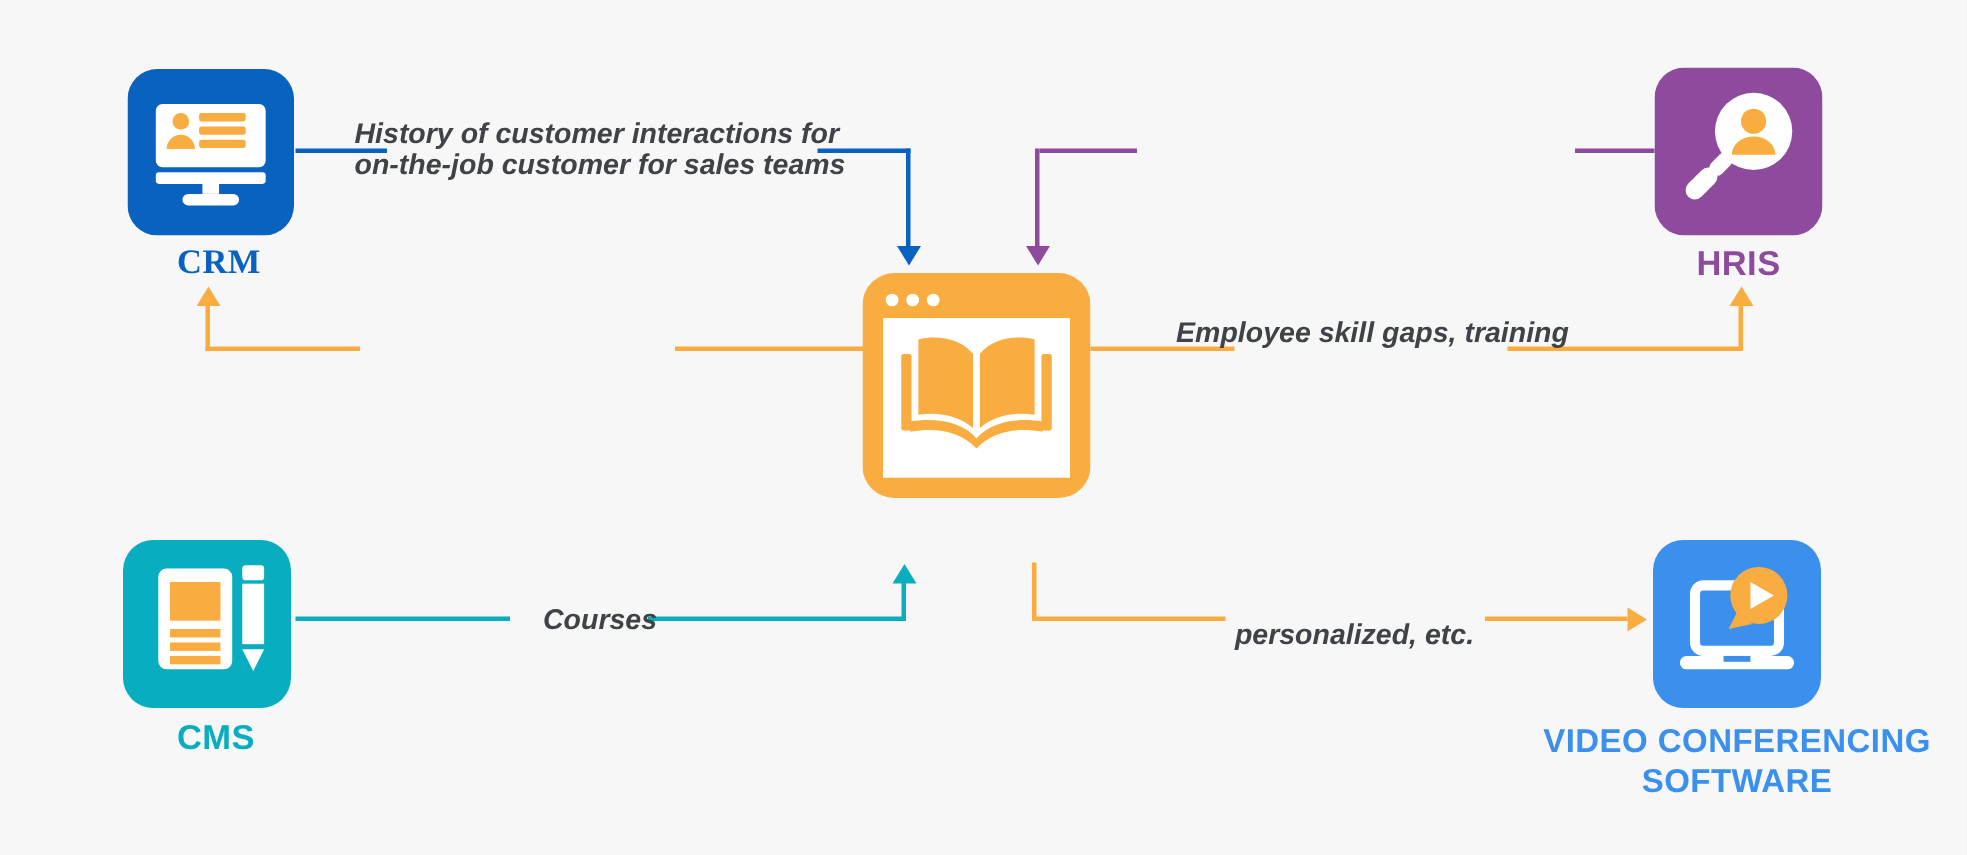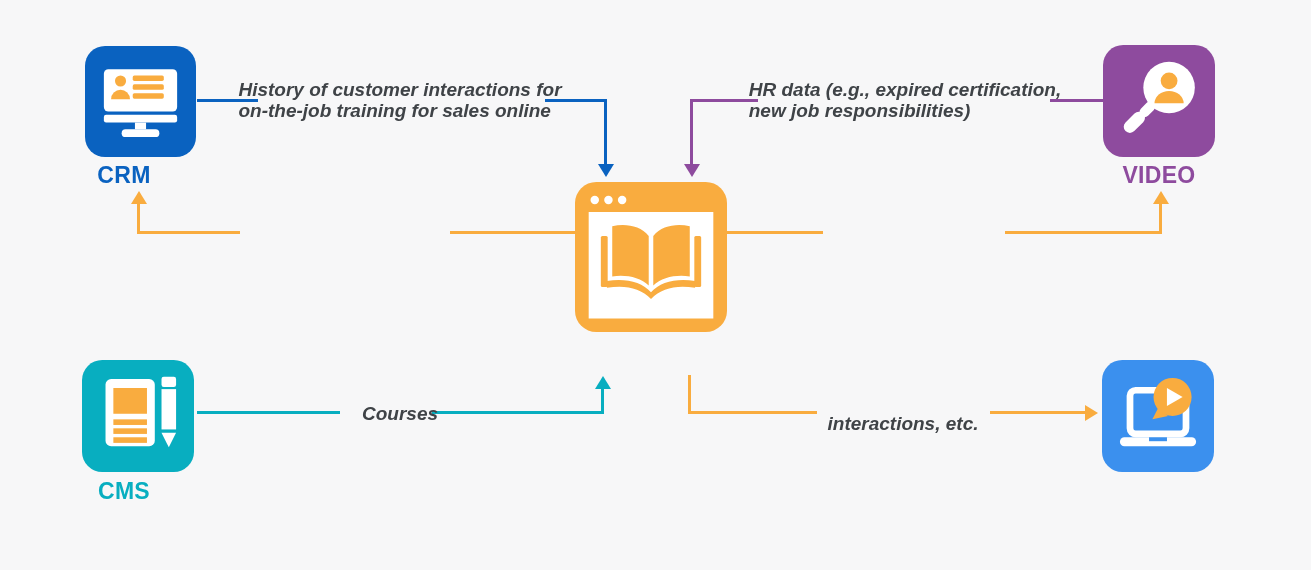--- a/index.html
+++ b/index.html
@@ -54,92 +54,88 @@
 <body>
 
 <div id="canvas">
 
   <div class="seg c-crm" style="left:197px;top:99px;width:61px;"></div>
   <div class="seg c-crm" style="left:545px;top:99px;width:62px;"></div>
   <div class="vseg c-crm" style="left:604px;top:99px;height:66px;"></div>
   <div class="ah ah-down ah-crm" style="left:598px;top:164px;"></div>
   <div class="lbl" style="left:400px;top:79px;">
     <span>History of customer interactions for</span><br>
-    <span>on-the-job training for sales online</span>
+    <span>on-the-job customer for sales teams</span>
   </div>
 
   <div class="seg c-hris" style="left:693px;top:99px;width:65px;"></div>
   <div class="seg c-hris" style="left:1050px;top:99px;width:53px;"></div>
   <div class="vseg c-hris" style="left:690px;top:99px;height:66px;"></div>
   <div class="ah ah-down ah-hris" style="left:684px;top:164px;"></div>
-  <div class="lbl" style="left:905px;top:79px;">
-    <span>HR data (e.g., expired certification,</span><br>
-    <span>new job responsibilities)</span>
-  </div>
 
   <div class="seg c-lms" style="left:450px;top:231px;width:126px;"></div>
   <div class="seg c-lms" style="left:137px;top:231px;width:103px;"></div>
   <div class="vseg c-lms" style="left:137px;top:203px;height:31px;"></div>
   <div class="ah ah-up ah-lms-up" style="left:131px;top:191px;"></div>
   <div class="lbl" style="left:345px;top:212px;">
     <br>
   </div>
 
   <div class="seg c-lms" style="left:727px;top:231px;width:96px;"></div>
   <div class="seg c-lms" style="left:1005px;top:231px;width:157px;"></div>
   <div class="vseg c-lms" style="left:1159px;top:203px;height:31px;"></div>
   <div class="ah ah-up ah-lms-up" style="left:1153px;top:191px;"></div>
   <div class="lbl" style="left:915px;top:212px;">
-    <br>
+    <span>Employee skill gaps, training</span><br>
   </div>
 
   <div class="seg c-cms" style="left:197px;top:411px;width:143px;"></div>
   <div class="seg c-cms" style="left:432px;top:411px;width:172px;"></div>
   <div class="vseg c-cms" style="left:601px;top:388px;height:26px;"></div>
   <div class="ah ah-up ah-cms-up" style="left:595px;top:376px;"></div>
   <div class="lbl" style="left:400px;top:403px;">
     <span>Courses</span>
   </div>
 
   <div class="vseg c-lms" style="left:688px;top:375px;height:39px;"></div>
   <div class="seg c-lms" style="left:688px;top:411px;width:129px;"></div>
   <div class="seg c-lms" style="left:990px;top:411px;width:95px;"></div>
   <div class="ah ah-right ah-lms-right" style="left:1085px;top:405px;"></div>
   <div class="lbl" style="left:903px;top:392px;">
     <br>
-    <span>interactions, etc.</span>
+    <span>personalized, etc.</span>
   </div>
 
   <div class="icon-box" style="left:85px;top:46px;width:111px;height:111px;">
     <svg viewBox="0 0 100 100">
       <rect class="f-crm" x="0" y="0" width="100" height="100" rx="18"></rect>
       <rect class="f-w" x="17" y="21" width="66" height="38" rx="4"></rect>
       <circle class="f-or" cx="32" cy="31.5" r="5"></circle>
       <path class="f-or" d="M23.5,48 a8.5,8.5 0 0 1 17,0 Z"></path>
       <rect class="f-or" x="43" y="26.5" width="28" height="5" rx="1.5"></rect>
       <rect class="f-or" x="43" y="34.5" width="28" height="5" rx="1.5"></rect>
       <rect class="f-or" x="43" y="42.5" width="28" height="5" rx="1.5"></rect>
       <rect class="f-w" x="17" y="62" width="66" height="7" rx="2"></rect>
       <rect class="f-w" x="45" y="69" width="10" height="6"></rect>
       <rect class="f-w" x="33" y="75" width="34" height="7" rx="3.5"></rect>
     </svg>
   </div>
-  <div class="node-label nl-crm" style="left:124px;top:162px;">CRM</div>
+  <div class="node-label nl-crm" style="left:146px;top:162px;font-family:Liberation Serif, serif;">CRM</div>
 
   <div class="icon-box" style="left:1103px;top:45px;width:112px;height:112px;">
     <svg viewBox="0 0 100 100">
       <rect class="f-hris" x="0" y="0" width="100" height="100" rx="18"></rect>
       <circle class="f-w" cx="59" cy="38" r="23"></circle>
       <circle class="f-or" cx="59" cy="32" r="7.5"></circle>
       <path class="f-or" d="M46,52 a13,11 0 0 1 26,0 Z"></path>
       <line class="s-w" x1="42" y1="55" x2="37" y2="60" stroke-width="9" stroke-linecap="round"></line>
       <line class="s-w" x1="32" y1="65" x2="24" y2="73" stroke-width="11" stroke-linecap="round"></line>
     </svg>
   </div>
-  <div class="node-label nl-hris" style="left:1159px;top:162px;">VIDEO</div>
+  <div class="node-label nl-hris" style="left:1159px;top:162px;">HRIS</div>
 
   <div class="icon-box" style="left:575px;top:182px;width:152px;height:150px;">
     <svg viewBox="0 0 100 100" preserveAspectRatio="none">
       <rect class="f-or" x="0" y="0" width="100" height="100" rx="14"></rect>
       <circle class="f-w" cx="13" cy="12" r="2.8"></circle>
       <circle class="f-w" cx="22" cy="12" r="2.8"></circle>
       <circle class="f-w" cx="31" cy="12" r="2.8"></circle>
       <rect class="f-w" x="9" y="20" width="82" height="71"></rect>
       <rect class="f-or" x="17" y="36" width="4.5" height="34" rx="1"></rect>
       <rect class="f-or" x="78.5" y="36" width="4.5" height="34" rx="1"></rect>
@@ -155,29 +151,31 @@
       <rect class="f-w" x="21" y="17" width="44" height="60" rx="5"></rect>
       <rect class="f-or" x="28" y="25" width="30" height="23"></rect>
       <rect class="f-or" x="28" y="53" width="30" height="5"></rect>
       <rect class="f-or" x="28" y="61" width="30" height="5"></rect>
       <rect class="f-or" x="28" y="69" width="30" height="5"></rect>
       <rect class="f-w" x="71" y="15" width="13" height="9" rx="2"></rect>
       <rect class="f-w" x="71" y="26" width="13" height="36"></rect>
       <path class="f-w" d="M71,65 L84,65 L77.5,78 Z"></path>
     </svg>
   </div>
-  <div class="node-label nl-cms" style="left:124px;top:478px;">CMS</div>
+  <div class="node-label nl-cms" style="left:144px;top:478px;">CMS</div>
 
   <div class="icon-box" style="left:1102px;top:360px;width:112px;height:112px;">
     <svg viewBox="0 0 100 100">
       <rect class="f-video" x="0" y="0" width="100" height="100" rx="18"></rect>
       <rect class="s-w" x="25" y="27" width="50" height="39" rx="5" stroke-width="6"></rect>
       <rect class="f-w" x="16" y="69" width="68" height="8" rx="4"></rect>
       <rect class="f-video" x="42" y="69" width="16" height="3.5"></rect>
       <path class="f-or" d="M50,43 L59,50 L45,53 Z"></path>
       <circle class="f-or" cx="63" cy="33" r="17"></circle>
       <path class="f-w" d="M58,25 L72,33 L58,41 Z"></path>
     </svg>
   </div>
   <div class="node-label nl-video" style="left:1158px;top:480px;">
+    <span style="display:block">VIDEO CONFERENCING</span>
+    <span style="display:block">SOFTWARE</span>
   </div>
 
 </div>
 
 </body></html>

